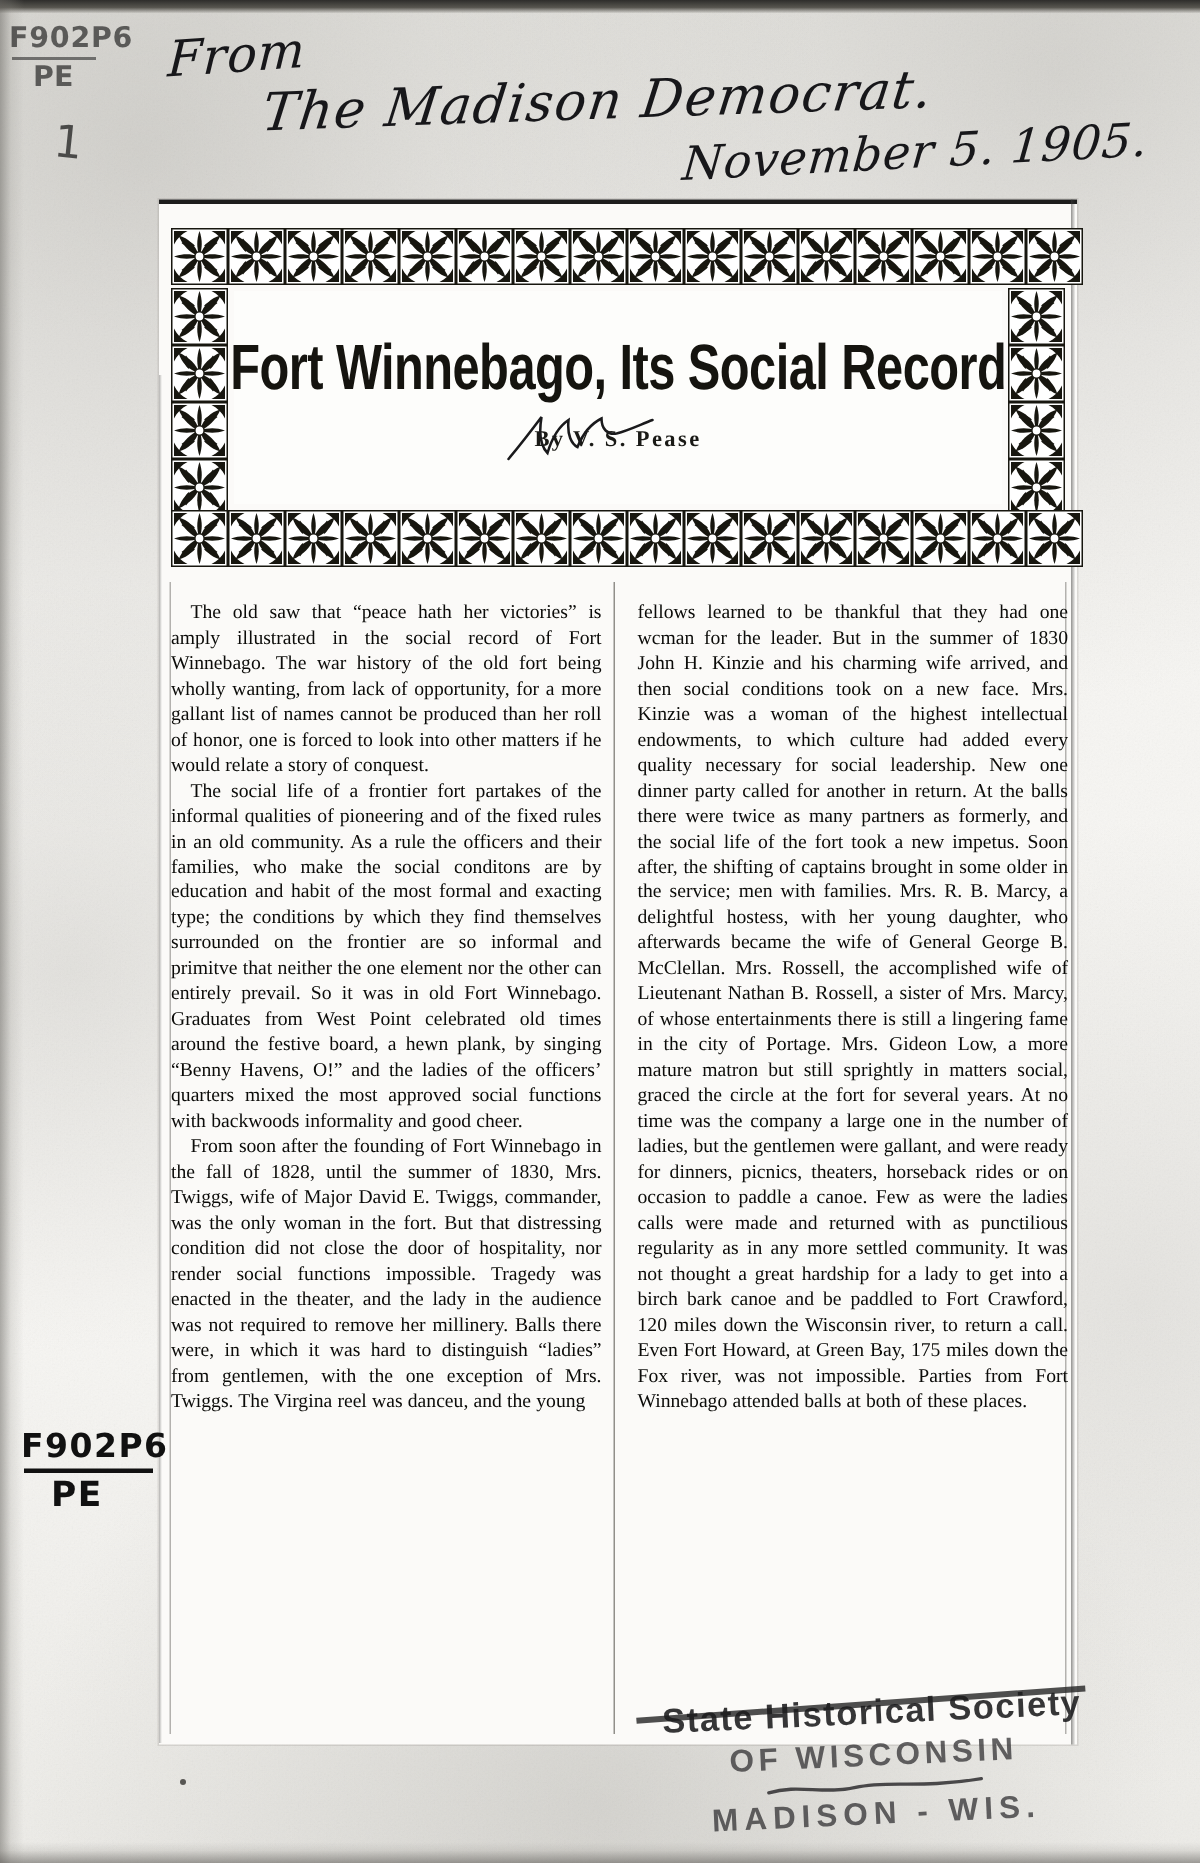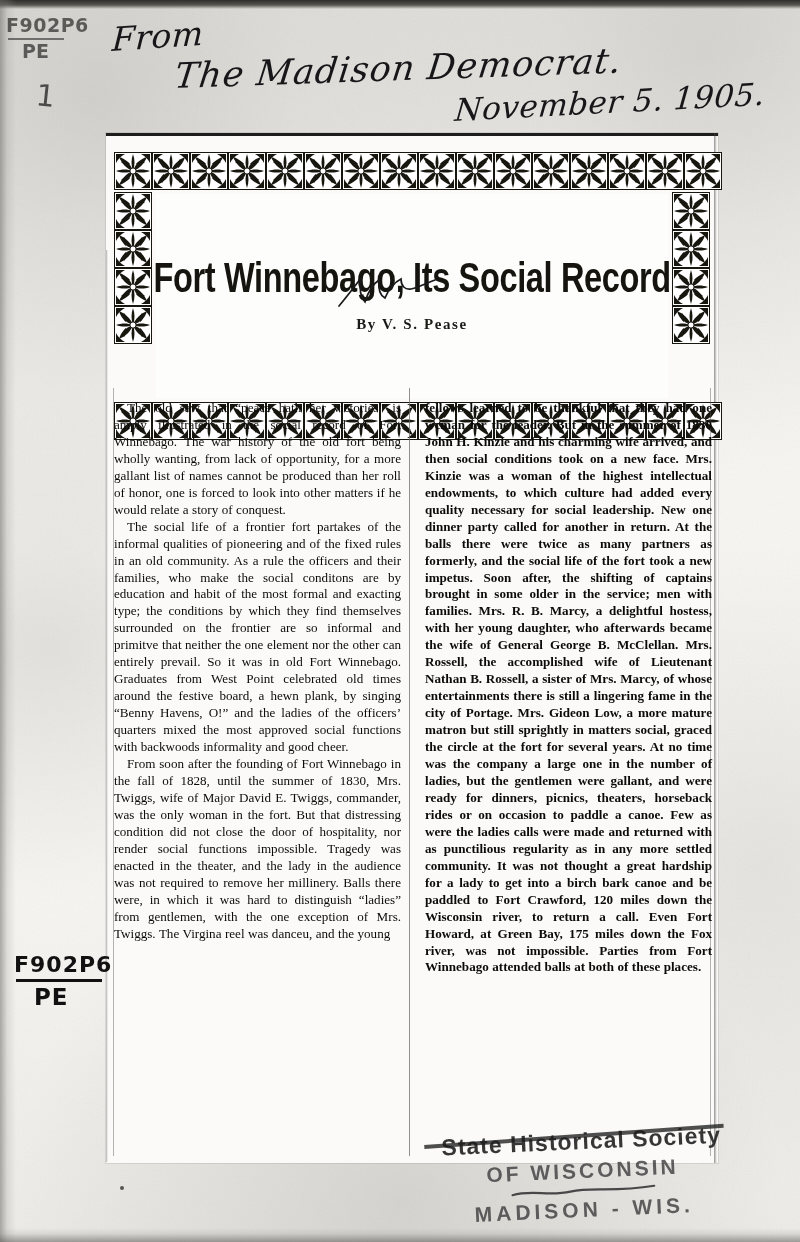--- a/index.html
+++ b/index.html
@@ -169,21 +169,21 @@
     width: 2px; height: 912px;
     background: linear-gradient(90deg, rgba(70,70,68,0.40), rgba(160,158,152,0));
   }
 
   
   .ornament-box {
     position: absolute;
     left: 114px;
     top: 152px;
     width: 596px;
-    height: 288px;
+    height: 226px;
   }
   .orn-row {
     position: absolute;
     left: 0;
     display: flex;
     gap: 0;
   }
   .orn-row-top { top: 0; }
   .orn-row-bottom { bottom: 0; }
   .orn-col {
@@ -284,21 +284,21 @@
     margin: 0;
     font-family: "Liberation Serif", serif;
     font-size: 13.1px;
     line-height: 16.95px;
     color: #121210;
     text-align: justify;
     text-indent: 13px;
     hyphens: manual;
     word-spacing: 0.2px;
   }
-  .para.cont { text-indent: 0; font-weight: bold; }
+  .para.cont { text-indent: 0; }
 
   
   .columns .column { filter: contrast(1.06); }
 
   
   .library-stamp {
     position: absolute;
     left: 418px;
     top: 1128px;
     width: 330px;

